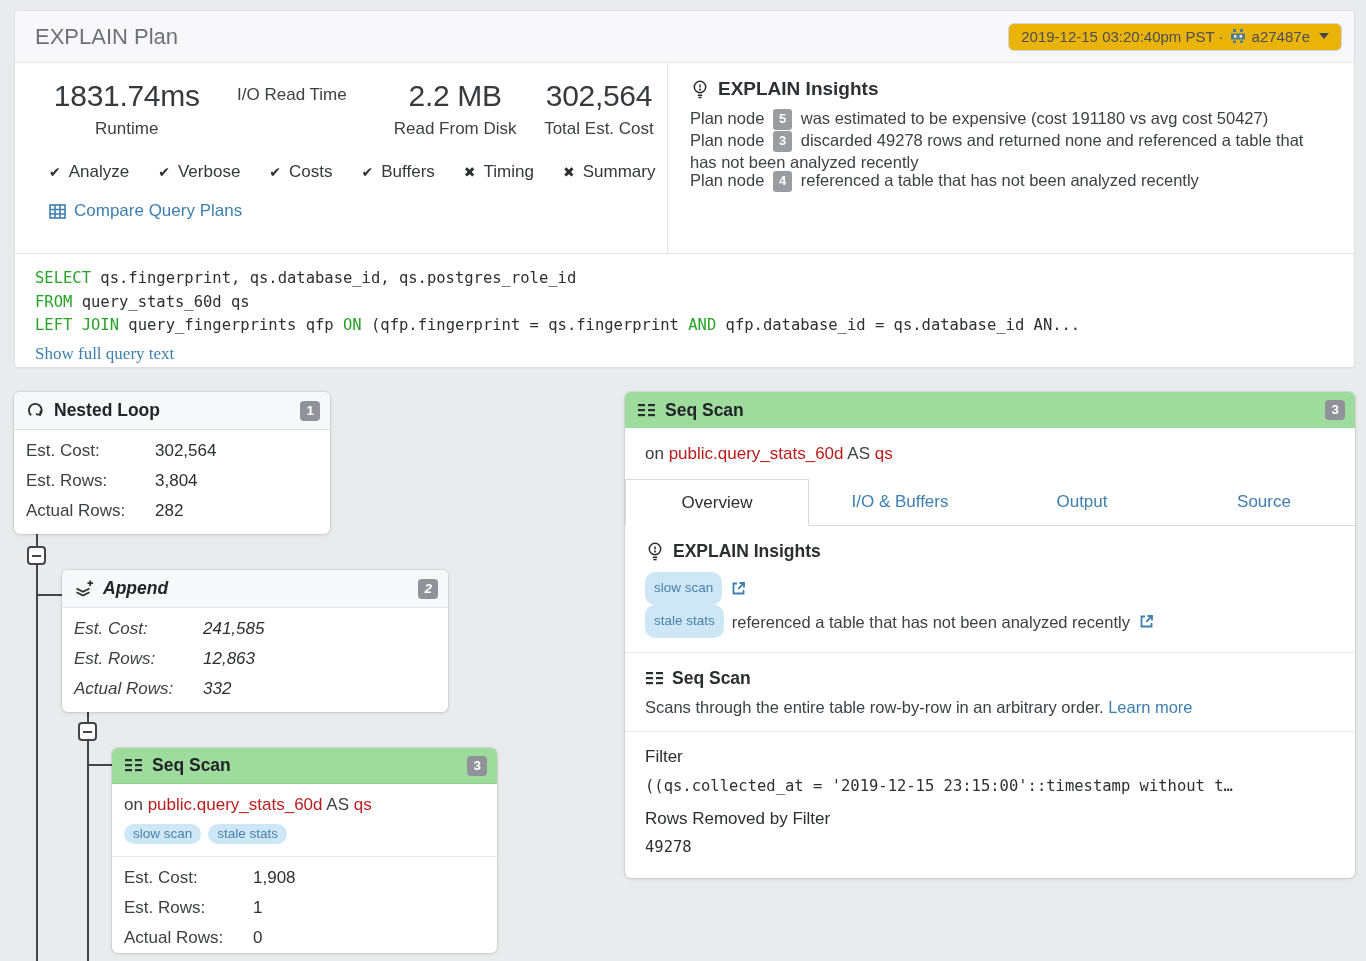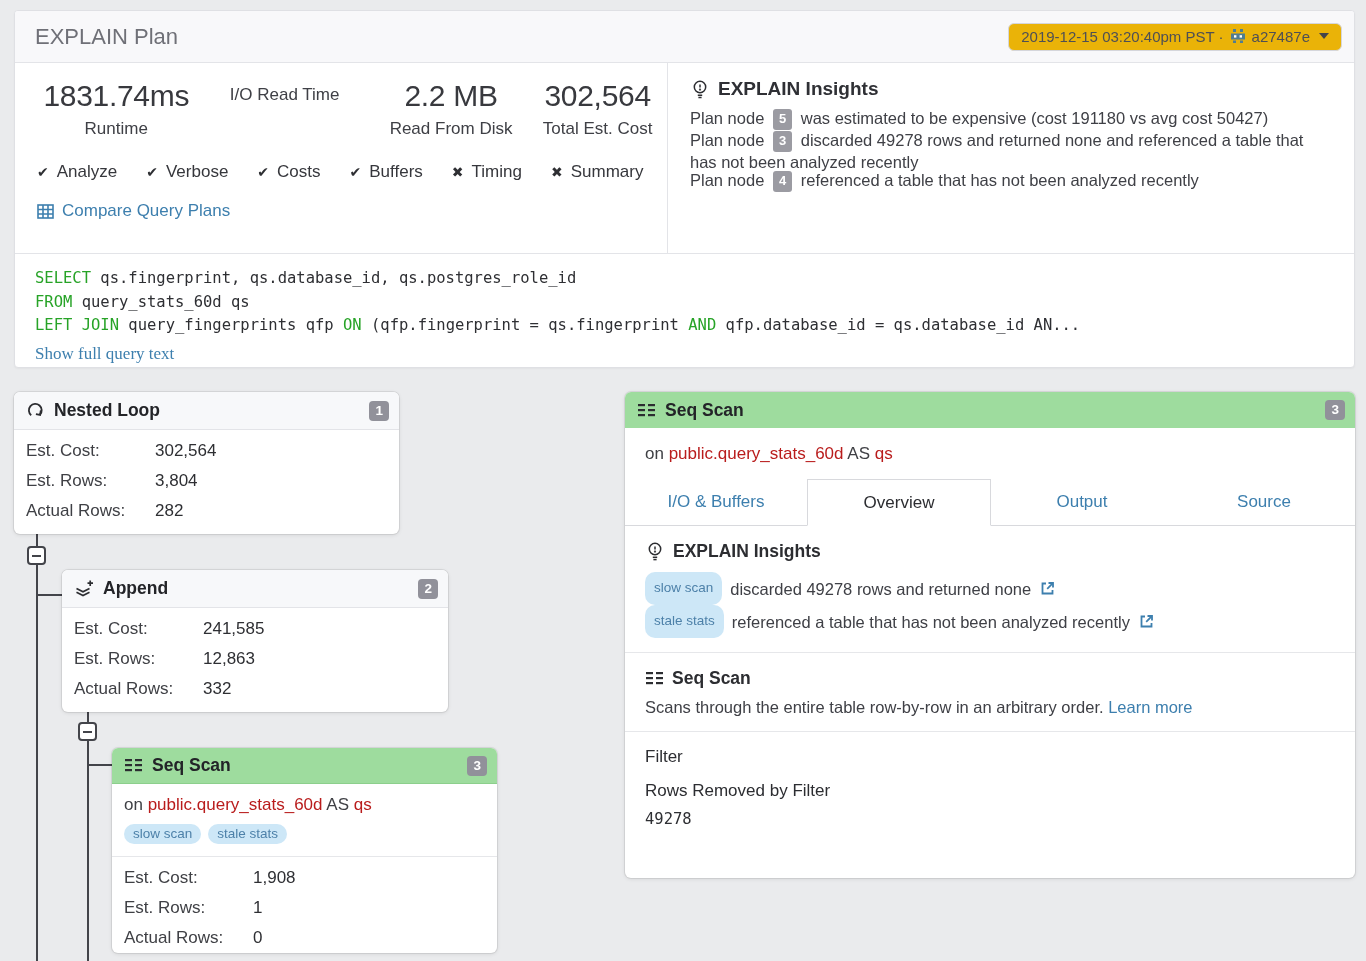--- a/index.html
+++ b/index.html
@@ -23,21 +23,21 @@
     display:flex; align-items:center; padding:0 12px 0 20px;
   }
   .card-title { font-size:22px; color:#6f7077; flex:1; }
   .ts-btn {
     display:flex; align-items:center; gap:7px;
     background:#eab308; border:1px solid #d5d6db; border-radius:6px;
     padding:4px 12px 5px; font-size:15px; color:#4e4f55; cursor:pointer;
   }
   .caret { width:0; height:0; border-left:5px solid transparent; border-right:5px solid transparent; border-top:6px solid #43444a; margin-left:2px; }
   .card-body { display:flex; height:190px; }
-  .left-col { width:653px; padding:16px 0 0 20px; border-right:1px solid #e3e4e8; }
+  .left-col { width:653px; padding:16px 0 0 32px; border-right:1px solid #e3e4e8; }
   .stats-row { display:flex; padding-left:2px; }
   .stat { text-align:center; }
   .stat:nth-child(1){ width:160px; }
   .stat:nth-child(2){ width:180px; }
   .stat:nth-child(3){ width:156px; }
   .stat:nth-child(4){ width:140px; }
   .stat-value { font-size:30px; color:#38393e; letter-spacing:-0.3px; }
   .stat-label { font-size:17px; color:#3f4046; margin-top:6px; }
   .opts-row { margin-top:23px; display:flex; gap:29px; align-items:center; font-size:17px; color:#36373c; padding-left:2px;}
   .opt { display:flex; align-items:center; gap:8px; }
@@ -237,21 +237,21 @@
   </div>
 </div>
 
 <div class="tline" style="left:36px; top:525px; width:2px; height:436px;"></div>
 <div class="tline" style="left:38px; top:594px; width:25px; height:2px;"></div>
 <div class="tline" style="left:87px; top:702px; width:2px; height:259px;"></div>
 <div class="tline" style="left:89px; top:764px; width:24px; height:2px;"></div>
 <div class="expander" style="left:27px; top:546px;"></div>
 <div class="expander" style="left:78px; top:722px;"></div>
 
-<div class="pnode" style="left:14px; top:392px; width:385px;">
+<div class="pnode" style="left:14px; top:392px; width:316px;">
   <div class="pnode-head">
     <span class="icon">
       <svg width="19" height="19" viewBox="0 0 19 19" fill="none" stroke="#2c2d31" stroke-width="1.8" xmlns="http://www.w3.org/2000/svg">
         <path d="M5.2 14.2 A6.4 6.4 0 1 1 14 13.6"></path>
         <path d="M14.8 9.4 L14.1 13.9 L9.9 13.2" fill="none"></path>
       </svg>
     </span>
     <span class="pnode-title">Nested Loop</span>
     <span class="nbadge">1</span>
   </div>
@@ -264,21 +264,21 @@
         <span class="lbl">Est. Rows:</span>
         <span class="val">3,804</span>
       </div>
     <div class="prow">
         <span class="lbl">Actual Rows:</span>
         <span class="val">282</span>
       </div>
   </div>
 </div>
 
-<div class="pnode" style="left:62px; top:570px; width:386px;">
+<div class="pnode" style="left:62px; top:570px; width:386px;font-style:italic;">
   <div class="pnode-head">
     <span class="icon">
       <svg width="20" height="19" viewBox="0 0 20 19" fill="none" stroke="#2c2d31" stroke-width="1.7" xmlns="http://www.w3.org/2000/svg">
         <path d="M2.5 9.5 L9 12.7 L15.5 9.5"></path>
         <path d="M2.5 13.3 L9 16.5 L15.5 13.3"></path>
         <path d="M13.5 4.2 H19 M16.2 1.5 V7"></path>
       </svg>
     </span>
     <span class="pnode-title">Append</span>
     <span class="nbadge">2</span>
@@ -357,43 +357,42 @@
     <span class="pnode-title">Seq Scan</span>
     <span class="nbadge">3</span>
   </div>
   <div class="d-target">
     <span>on</span>
     <span class="green-link">public.query_stats_60d</span>
     <span>AS</span>
     <span class="green-link">qs</span>
   </div>
   <div class="d-tabs">
+      <div class="d-tab active">Overview</div>
       <div class="d-tab">I/O &amp; Buffers</div>
-      <div class="d-tab active">Overview</div>
       <div class="d-tab">Output</div>
       <div class="d-tab">Source</div>
     </div>
 
   <div class="d-section">
     <div class="sec-title">
       <span class="icon bulb-s">
           <svg width="20" height="21" viewBox="0 0 20 21" fill="none" stroke="#2c2d31" stroke-width="1.5" xmlns="http://www.w3.org/2000/svg">
     <circle cx="10" cy="8" r="5.7"></circle>
     <line x1="10" y1="5.4" x2="10" y2="8.6"></line>
     <circle cx="10" cy="10.6" r="0.4" fill="#2c2d31"></circle>
     <line x1="7.8" y1="16.3" x2="12.2" y2="16.3"></line>
     <line x1="8.4" y1="18.6" x2="11.6" y2="18.6"></line>
   </svg>
         </span>
       <span>EXPLAIN Insights</span>
     </div>
     <div class="d-ins-lines">
         <div class="d-ins-line">
           <span class="pill">slow scan</span>
-          <span>discarded 49278 rows and returned none</span>
           <span class="icon">
             <svg width="17" height="17" viewBox="0 0 17 17" fill="none" stroke="#3d7fae" stroke-width="1.8" xmlns="http://www.w3.org/2000/svg">
     <path d="M7 3.5 H3.5 V13.5 H13.5 V10"></path>
     <path d="M9.5 3 H14 V7.5"></path>
     <path d="M13.6 3.4 L8.2 8.8"></path>
   </svg>
           </span>
         </div>
         <div class="d-ins-line">
           <span class="pill">stale stats</span>
@@ -424,16 +423,17 @@
       <span>Seq Scan</span>
     </div>
     <div class="d-desc">
       <span>Scans through the entire table row-by-row in an arbitrary order.</span>
       <span class="blue-link">Learn more</span>
     </div>
   </div>
 
   <div class="d-section last">
     <div class="f-label">Filter</div>
+    <div class="f-code">((qs.collected_at = '2019-12-15 23:15:00'::timestamp without t…</div>
     <div class="f-label f-label2">Rows Removed by Filter</div>
     <div class="f-val">49278</div>
   </div>
 </div>
 
 </body></html>

